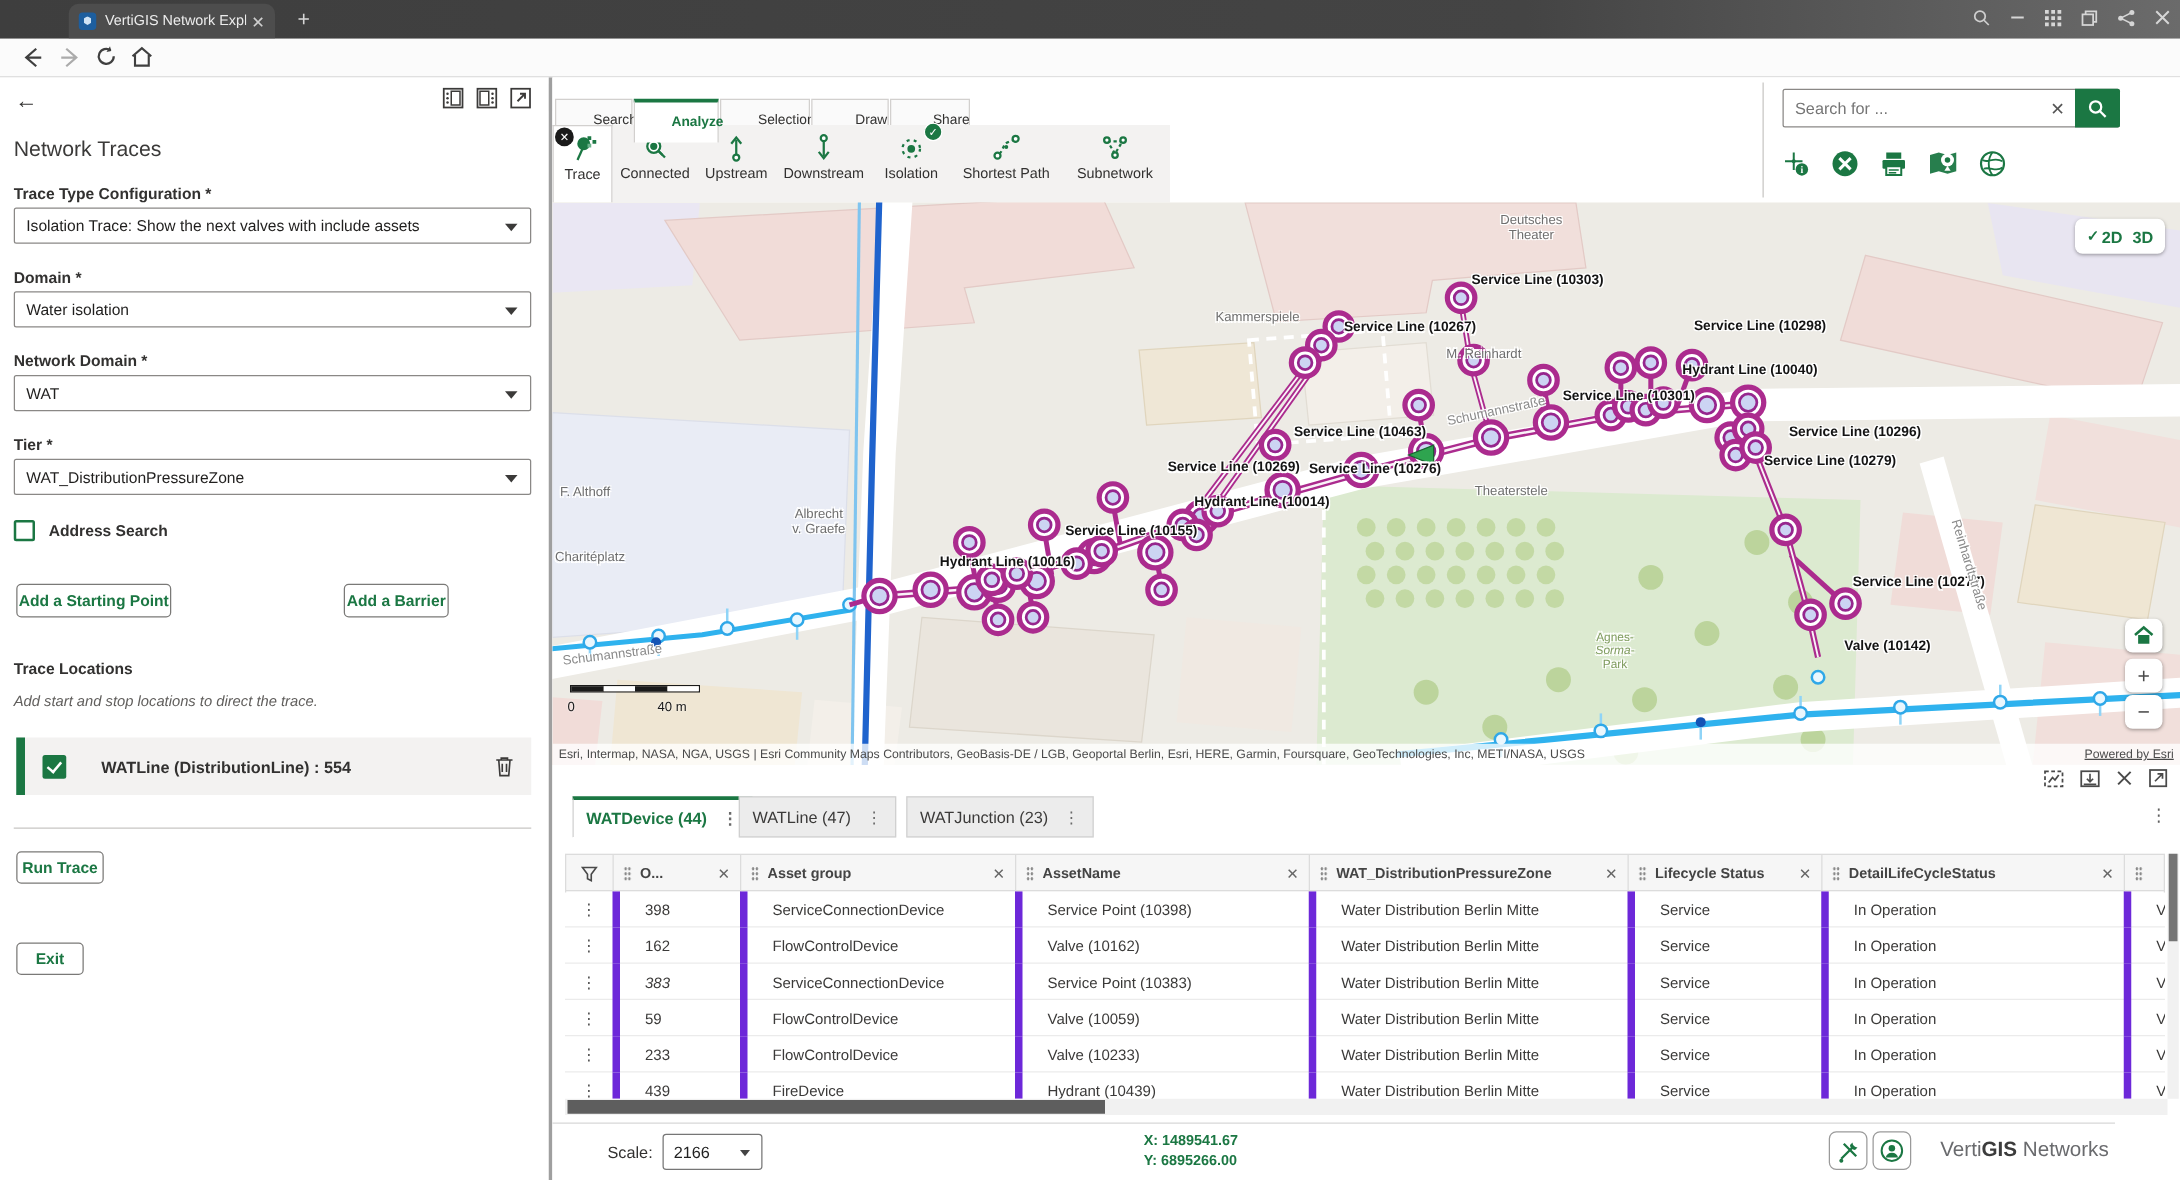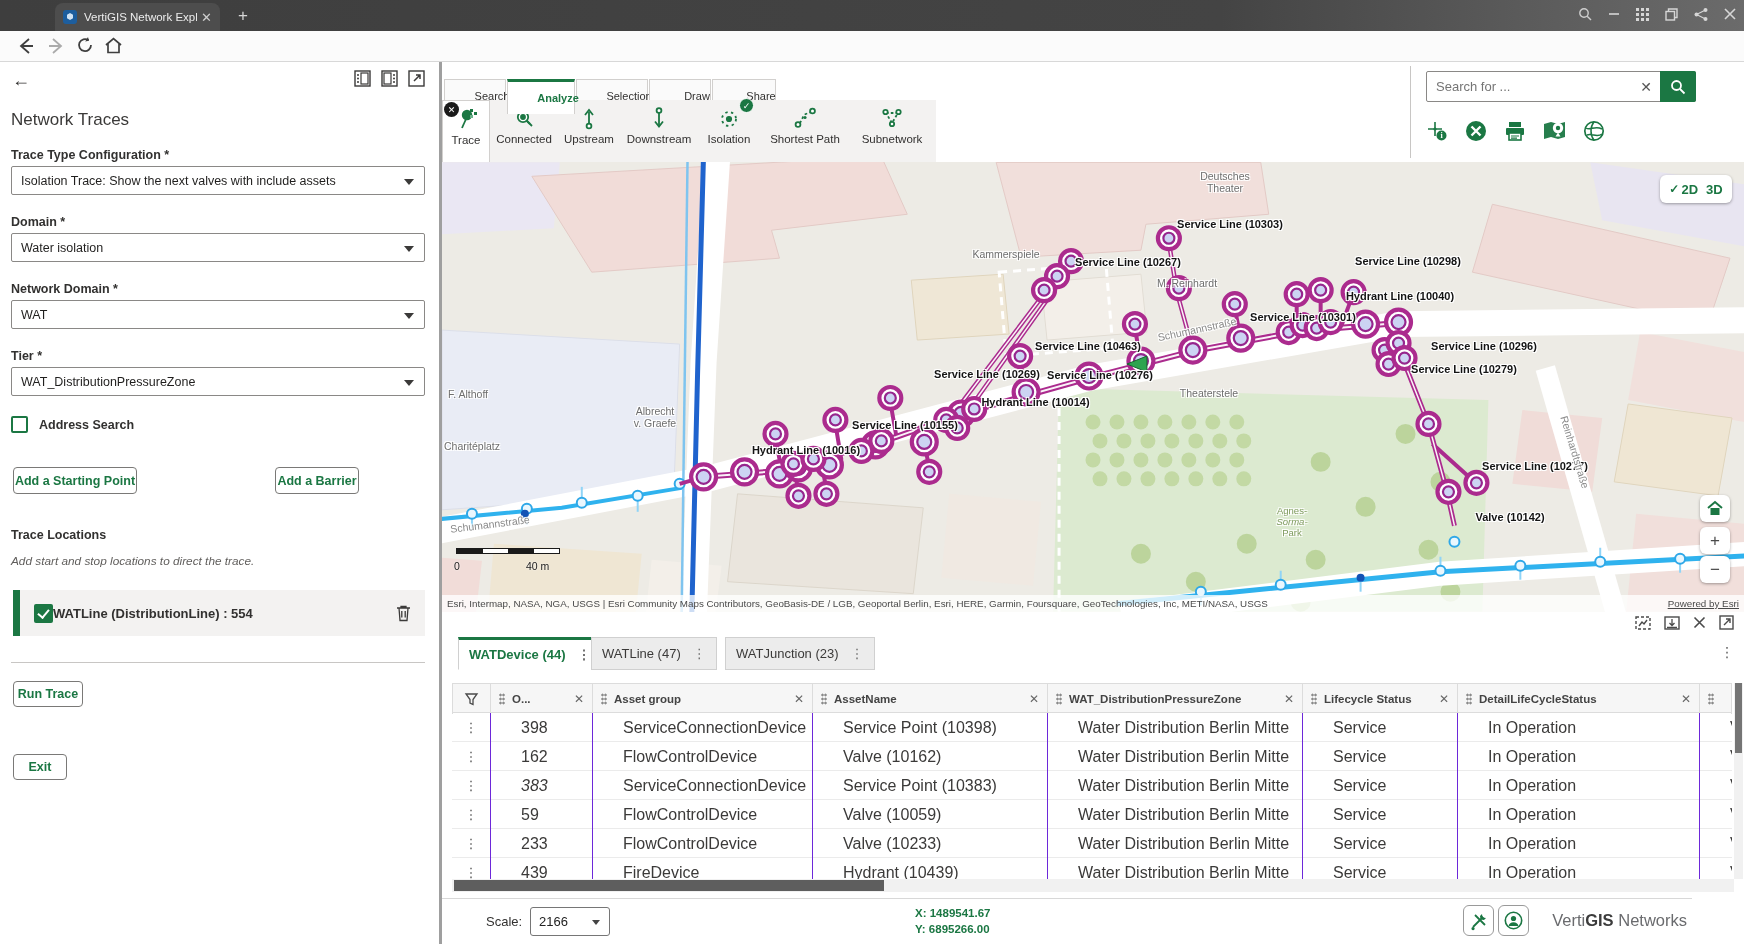--- a/index.html
+++ b/index.html
@@ -53,21 +53,21 @@
   .gbtn { position:absolute; border:1px solid #7a7977; border-radius:4px; background:#fff; color:#1b7743;
     font-weight:700; font-size:12.5px; display:flex; align-items:center; justify-content:center; }
   .sect { position:absolute; left:11px; font-size:12.5px; font-weight:700; color:#323130; }
   .hint { position:absolute; left:11px; font-size:11.8px; font-style:italic; color:#605e5c; }
   #locitem { position:absolute; left:13px; top:528px; width:412px; height:46px; background:#f3f2f1;
     display:flex; align-items:center; }
   #locitem .bar { width:7px; height:46px; background:#1b7743; flex:none; }
   .cboxchk { width:19px; height:19px; background:#1b7743; border-radius:2px; margin-left:14px; position:relative; flex:none;}
   .cboxchk::after { content:""; position:absolute; left:6px; top:3px; width:5px; height:9px;
     border:solid #fff; border-width:0 2px 2px 0; transform:rotate(40deg); }
-  #locitem .ltxt { font-size:13px; font-weight:700; color:#323130; flex:1; }
+  #locitem .ltxt { font-size:13px; font-weight:700; color:#323130; margin-left:28px; flex:1; }
   #locitem svg { margin-right:14px; }
   .pdivider { position:absolute; left:11px; top:600px; width:414px; height:1px; background:#c8c6c4; }
 
   
   #ribbon { position:absolute; left:0; top:0; width:1302px; height:100px; background:#fff; }
   .rtab { position:absolute; top:17px; height:33px; border:1px solid #d2d0ce; background:#fafafa; color:#323130;
     font-size:11px; display:flex; align-items:center; justify-content:center;padding-left:34px; }
   .rtab.active { background:#fff; border-top:3px solid #1b7743; border-bottom:none; color:#1b7743; font-weight:700; height:35px; z-index:3;}
   #toolstrip { position:absolute; left:0; top:38px; width:494px; height:62px; background:#f3f2f1; }
   .tool { position:absolute; top:0; height:62px; display:flex; flex-direction:column; align-items:center; padding-top:6px; }
@@ -123,22 +123,22 @@
   .hcell { position:absolute; top:0; height:30px; border-left:1px solid #dcdcdc; display:flex; align-items:center;
     padding:0 8px; gap:7px; }
   .hcell:last-child { border-right:1px solid #dcdcdc; }
   .hcell .hl { font-size:11.5px; font-weight:700; color:#444; flex:1; white-space:nowrap; overflow:hidden;}
   .hcell .hx { color:#666; font-size:12px; }
   .dots { width:6px; height:12px; flex:none;
     background-image:radial-gradient(#8a8a8a 1px, transparent 1.2px);
     background-size:3px 4px; }
   #tbody { position:absolute; left:10px; top:101px; width:1280px; height:166px; overflow:hidden; }
   .trow { position:absolute; left:0; width:1280px; height:29px; border-bottom:1px solid #ebebeb; }
-  .tcell { position:absolute; top:0; height:29px; display:flex; align-items:center; padding:0 30px;
-    font-size:16px; color:#3b3a39; border-left:1px solid #6d28d9; white-space:nowrap; overflow:hidden; }
+  .tcell { position:absolute; top:0; height:29px; display:flex; align-items:center; padding:0 20px;
+    font-size:12px; color:#3b3a39; border-left:6px solid #6d28d9; white-space:nowrap; overflow:hidden; }
   .rowkebab { position:absolute; left:0; top:0; width:38px; height:29px; display:flex; align-items:center;
     justify-content:center; color:#555; font-size:13px; }
   #vscroll { position:absolute; left:1292px; top:71px; width:9px; height:196px; background:#f1f1f1; }
   #vscroll .th { position:absolute; left:1px; top:0; width:7px; height:70px; background:#757575; }
   #hscroll { position:absolute; left:10px; top:267px; width:1282px; height:13px; background:#f1f1f1; }
   #hscroll .th { position:absolute; left:2px; top:1px; width:430px; height:11px; background:#5e5e5e; }
 
   
   #statusbar { position:absolute; left:0; top:836px; width:1250px; height:46px; border-top:1px solid #d8d8d8;
     background:#fff;padding-left:32px; }
@@ -678,21 +678,21 @@
             <div class="maplabel asset" style="left: 788px; top: 62px;">Service Line (10303)</div>
             <div class="maplabel asset" style="left: 686px; top: 100px;">Service Line (10267)</div>
             <div class="maplabel asset" style="left: 966px; top: 99px;">Service Line (10298)</div>
             <div class="maplabel asset" style="left: 958px; top: 134px;">Hydrant Line (10040)</div>
             <div class="maplabel asset" style="left: 861px; top: 155px;">Service Line (10301)</div>
             <div class="maplabel asset" style="left: 1042px; top: 184px;">Service Line (10296)</div>
             <div class="maplabel asset" style="left: 1022px; top: 207px;">Service Line (10279)</div>
             <div class="maplabel asset" style="left: 646px; top: 184px;">Service Line (10463)</div>
             <div class="maplabel asset" style="left: 545px; top: 212px;">Service Line (10269)</div>
             <div class="maplabel asset" style="left: 658px; top: 213px;">Service Line (10276)</div>
-            <div class="maplabel asset" style="left: 584px; top: 240px; padding-left: 19px;">Hydrant Line (10014)</div>
+            <div class="maplabel asset" style="left: 558px; top: 240px; padding-left: 19px;">Hydrant Line (10014)</div>
             <div class="maplabel asset" style="left: 463px; top: 263px;">Service Line (10155)</div>
             <div class="maplabel asset" style="left: 364px; top: 288px;">Hydrant Line (10016)</div>
             <div class="maplabel asset" style="left: 1093px; top: 304px;">Service Line (10277)</div>
             <div class="maplabel asset" style="left: 1068px; top: 355px;">Valve (10142)</div>
             <div class="maplabel place" style="left: 783px; top: 14px;">Deutsches</div>
             <div class="maplabel place" style="left: 783px; top: 26px;">Theater</div>
             <div class="maplabel place" style="left: 564px; top: 92px;">Kammerspiele</div>
             <div class="maplabel place" style="left: 745px; top: 121px;">M. Reinhardt</div>
             <div class="maplabel place" style="left: 767px; top: 231px;">Theaterstele</div>
             <div class="maplabel place" style="left: 213px; top: 249px;">Albrecht</div>

